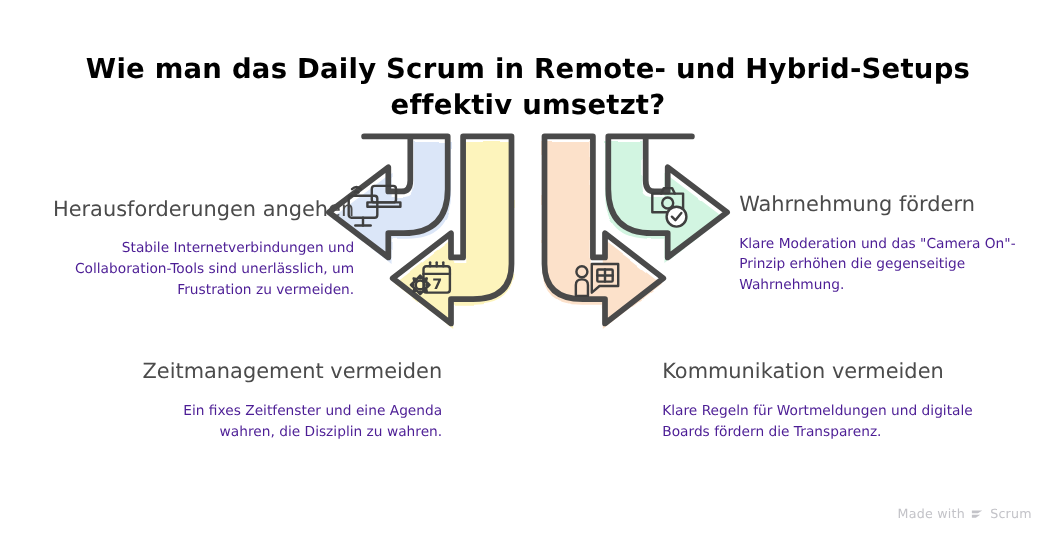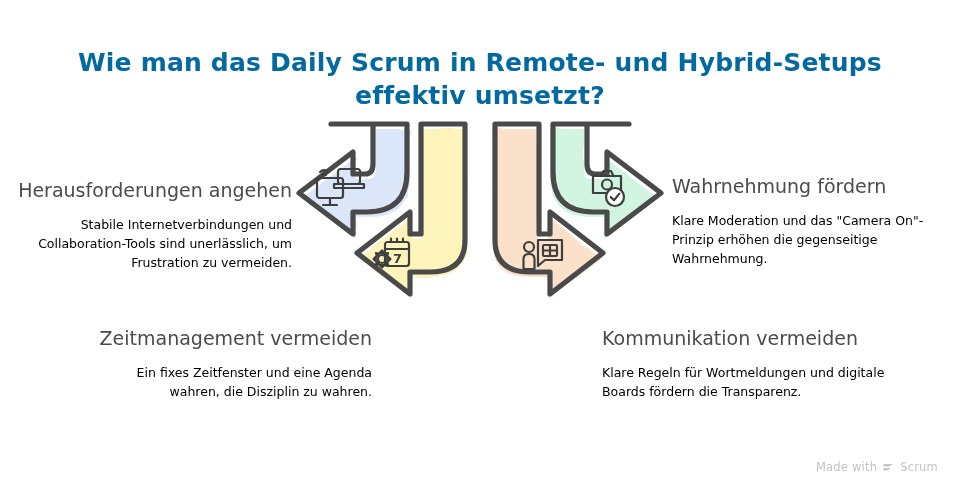--- a/index.html
+++ b/index.html
@@ -27,21 +27,21 @@
     position: absolute;
     left: 50px;
     top: 46px;
     width: 860px;
     text-align: center;
     font-family: "DejaVu Sans", sans-serif;
     font-weight: bold;
     font-size: 25px;
     line-height: 1.32;
     letter-spacing: 0.2px;
-    color: #0369a1;
+    color: #000000;
   }
 
   
   #diagram {
     position: absolute;
     left: 295px;
     top: 112px;
     width: 370px;
     height: 225px;
   }
@@ -52,24 +52,24 @@
     font-family: "DejaVu Sans", sans-serif;
     font-size: 19px;
     line-height: 1.35;
     color: #4b4b4b;
     font-weight: normal;
   }
   .block .body {
     font-family: "DejaVu Sans", sans-serif;
     font-size: 12.5px;
     line-height: 1.55;
-    color: #000000;
+    color: #4c1d95;
     margin-top: 11px;
   }
-  .right-align { text-align: right; }
+  .right-align { text-align: right; margin-left: 30px; }
   .left-align  { text-align: left;  }
 
   #block-challenges   { left: 14px;  top: 178px; width: 278px; }
   #block-time         { left: 94px;  top: 326px; width: 278px; }
   #block-engagement   { left: 672px; top: 174px; width: 286px; }
   #block-communication{ left: 602px; top: 326px; width: 286px; }
 
   
   #watermark {
     position: absolute;

